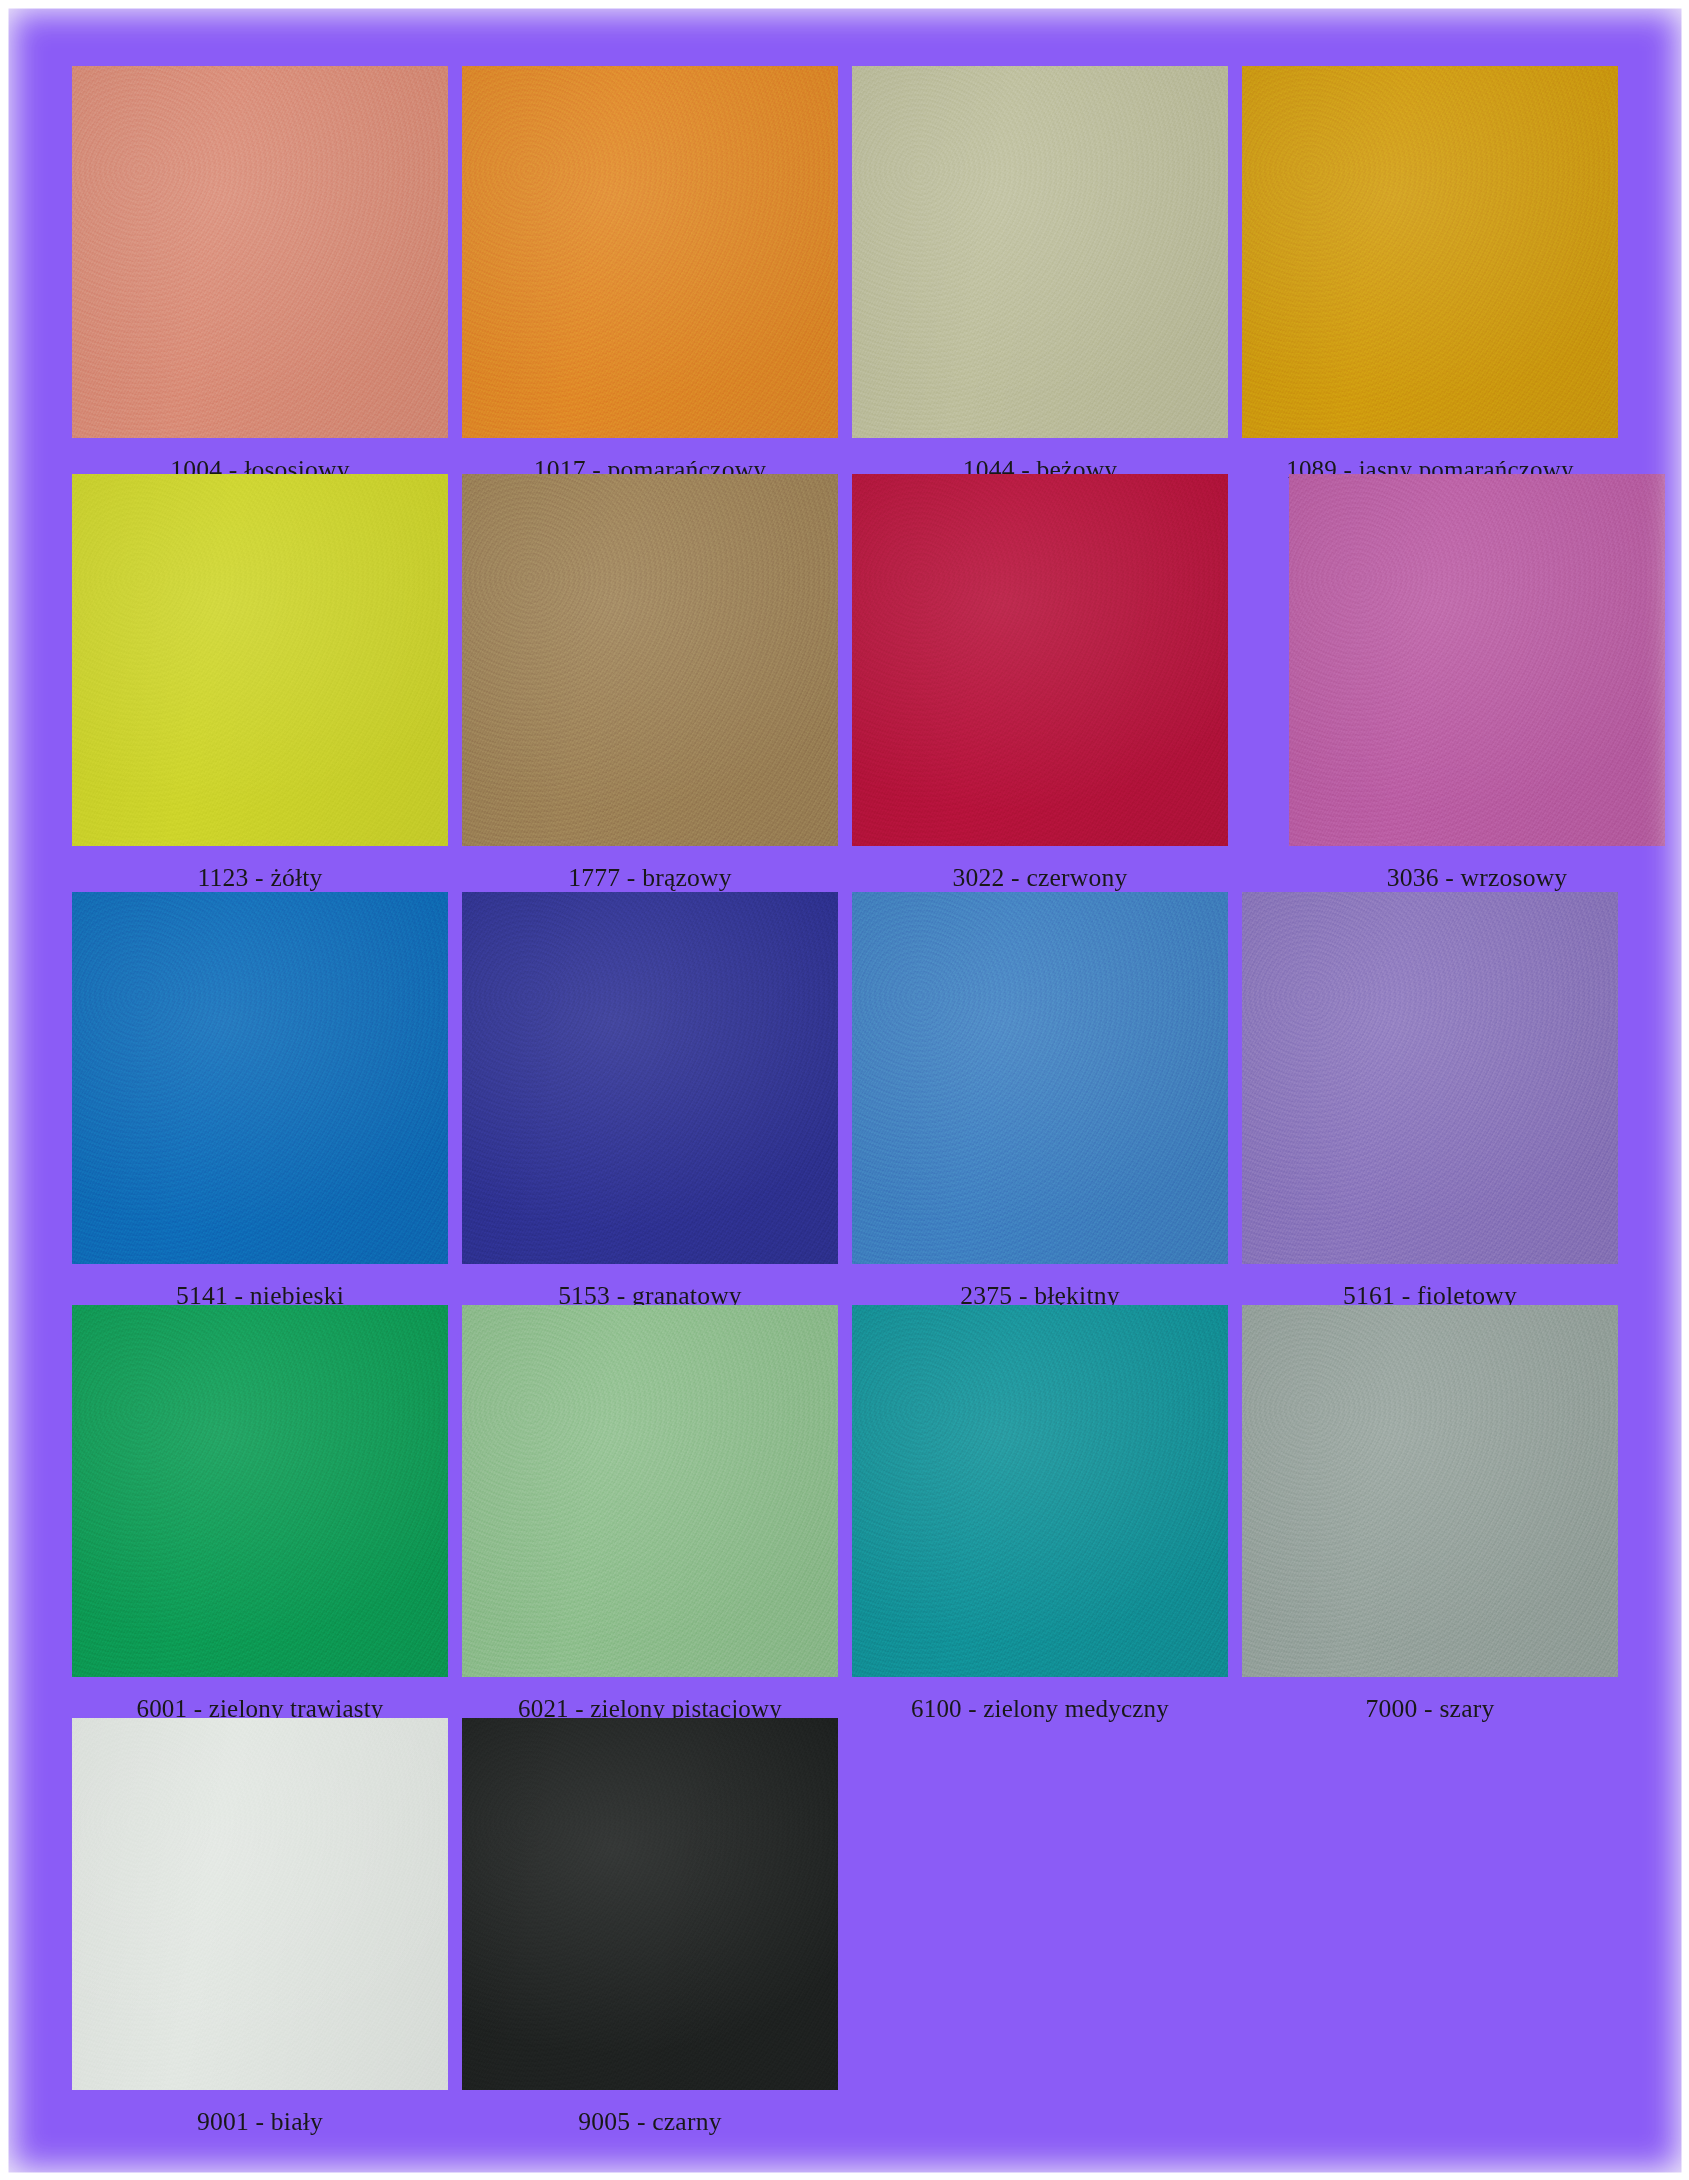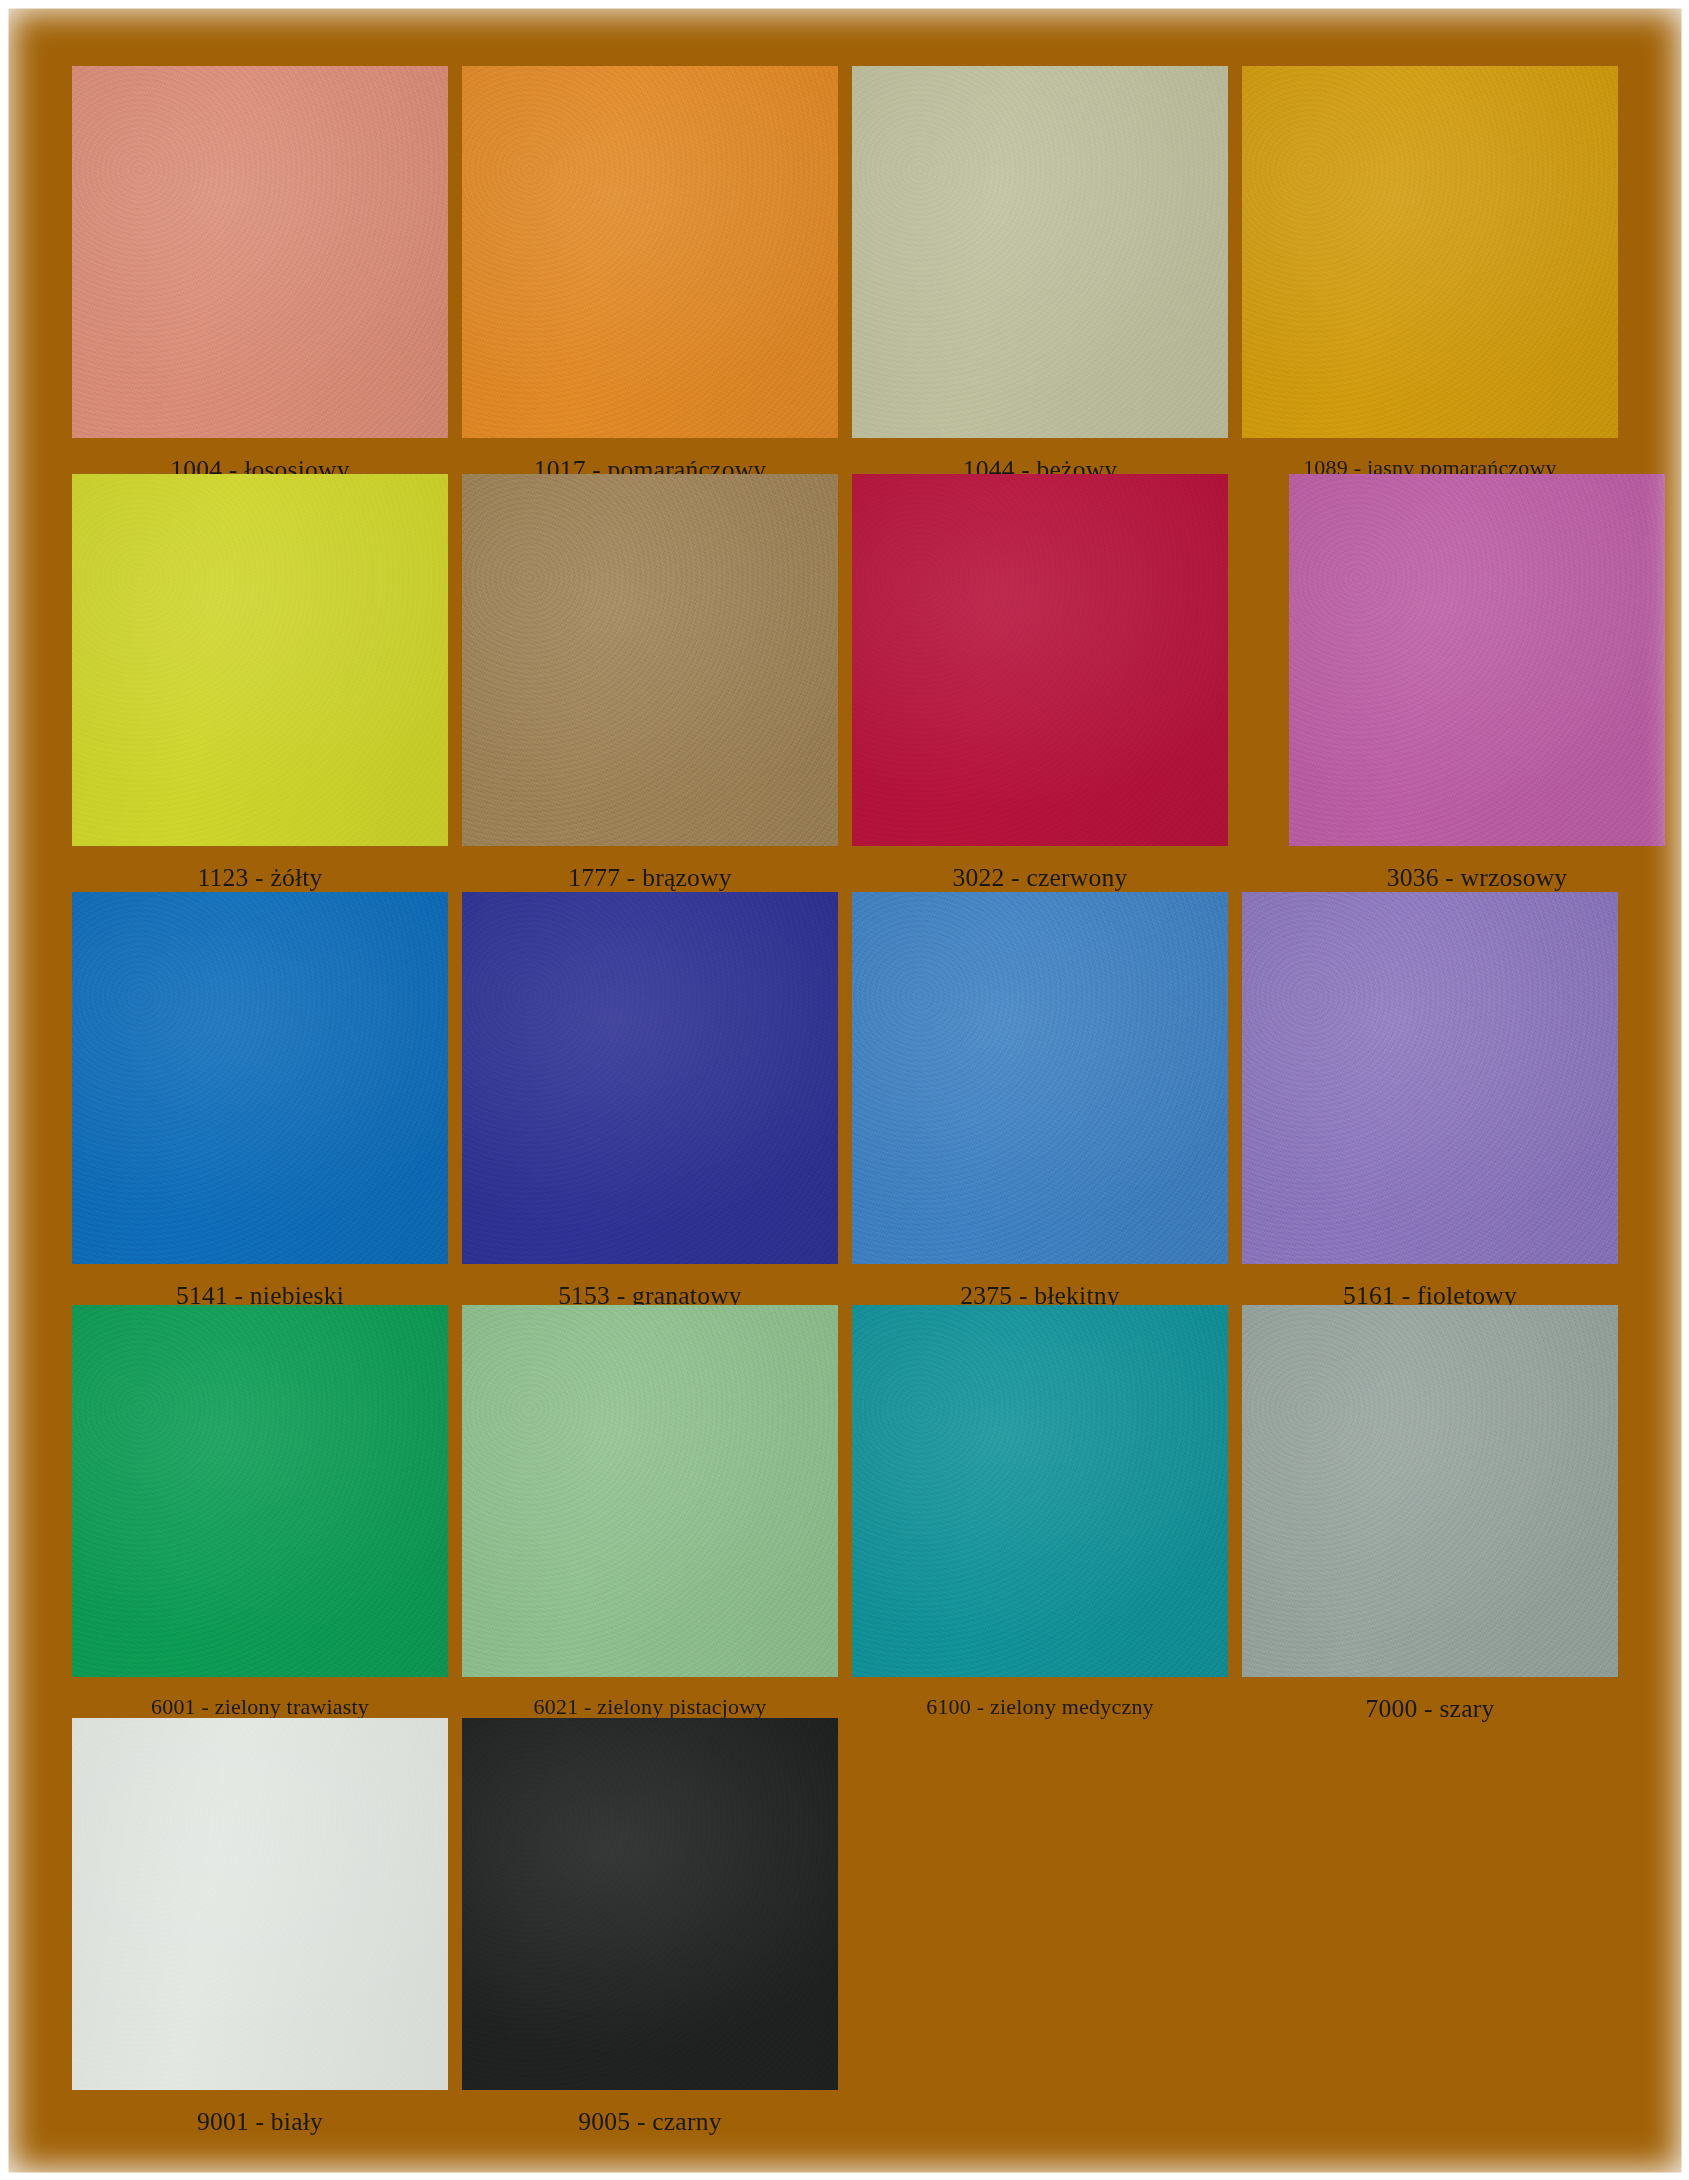--- a/index.html
+++ b/index.html
@@ -15,21 +15,21 @@
     position: relative;
     overflow: hidden;
   }
 
   #sheet {
     position: absolute;
     left: 0;
     top: 0;
     width: 1690px;
     height: 2181px;
-    background: #a16207;
+    background: #8b5cf6;
   }
 
   
   #page-edge {
     position: absolute;
     left: 0; top: 0;
     width: 1690px; height: 2181px;
     box-shadow: inset 0 0 0 8.5px #ffffff, inset 0 0 32px 12px rgba(250,250,248,0.9);
     pointer-events: none;
   }
@@ -89,21 +89,21 @@
     text-align: center;
     font-size: 25.6px;
     line-height: 1.0;
     color: #181818;
     padding-top: 19px;
     letter-spacing: 0.2px;
     white-space: nowrap;
   }
 
   .swatch-label.tight {
-    font-size: 22px;
+    font-size: 25px;
   }
 </style>
 </head>
 <body>
 
 <div id="sheet">
   <div id="grid">
       <div class="swatch-row" style="height: 413px; top: 0px; position: absolute; left: 0px;">
         <div class="swatch-cell" style="left: 0px; top: 0px;">
           <div class="swatch-chip" title="1004 - łososiowy" style="background: rgb(217, 139, 118);"></div>

